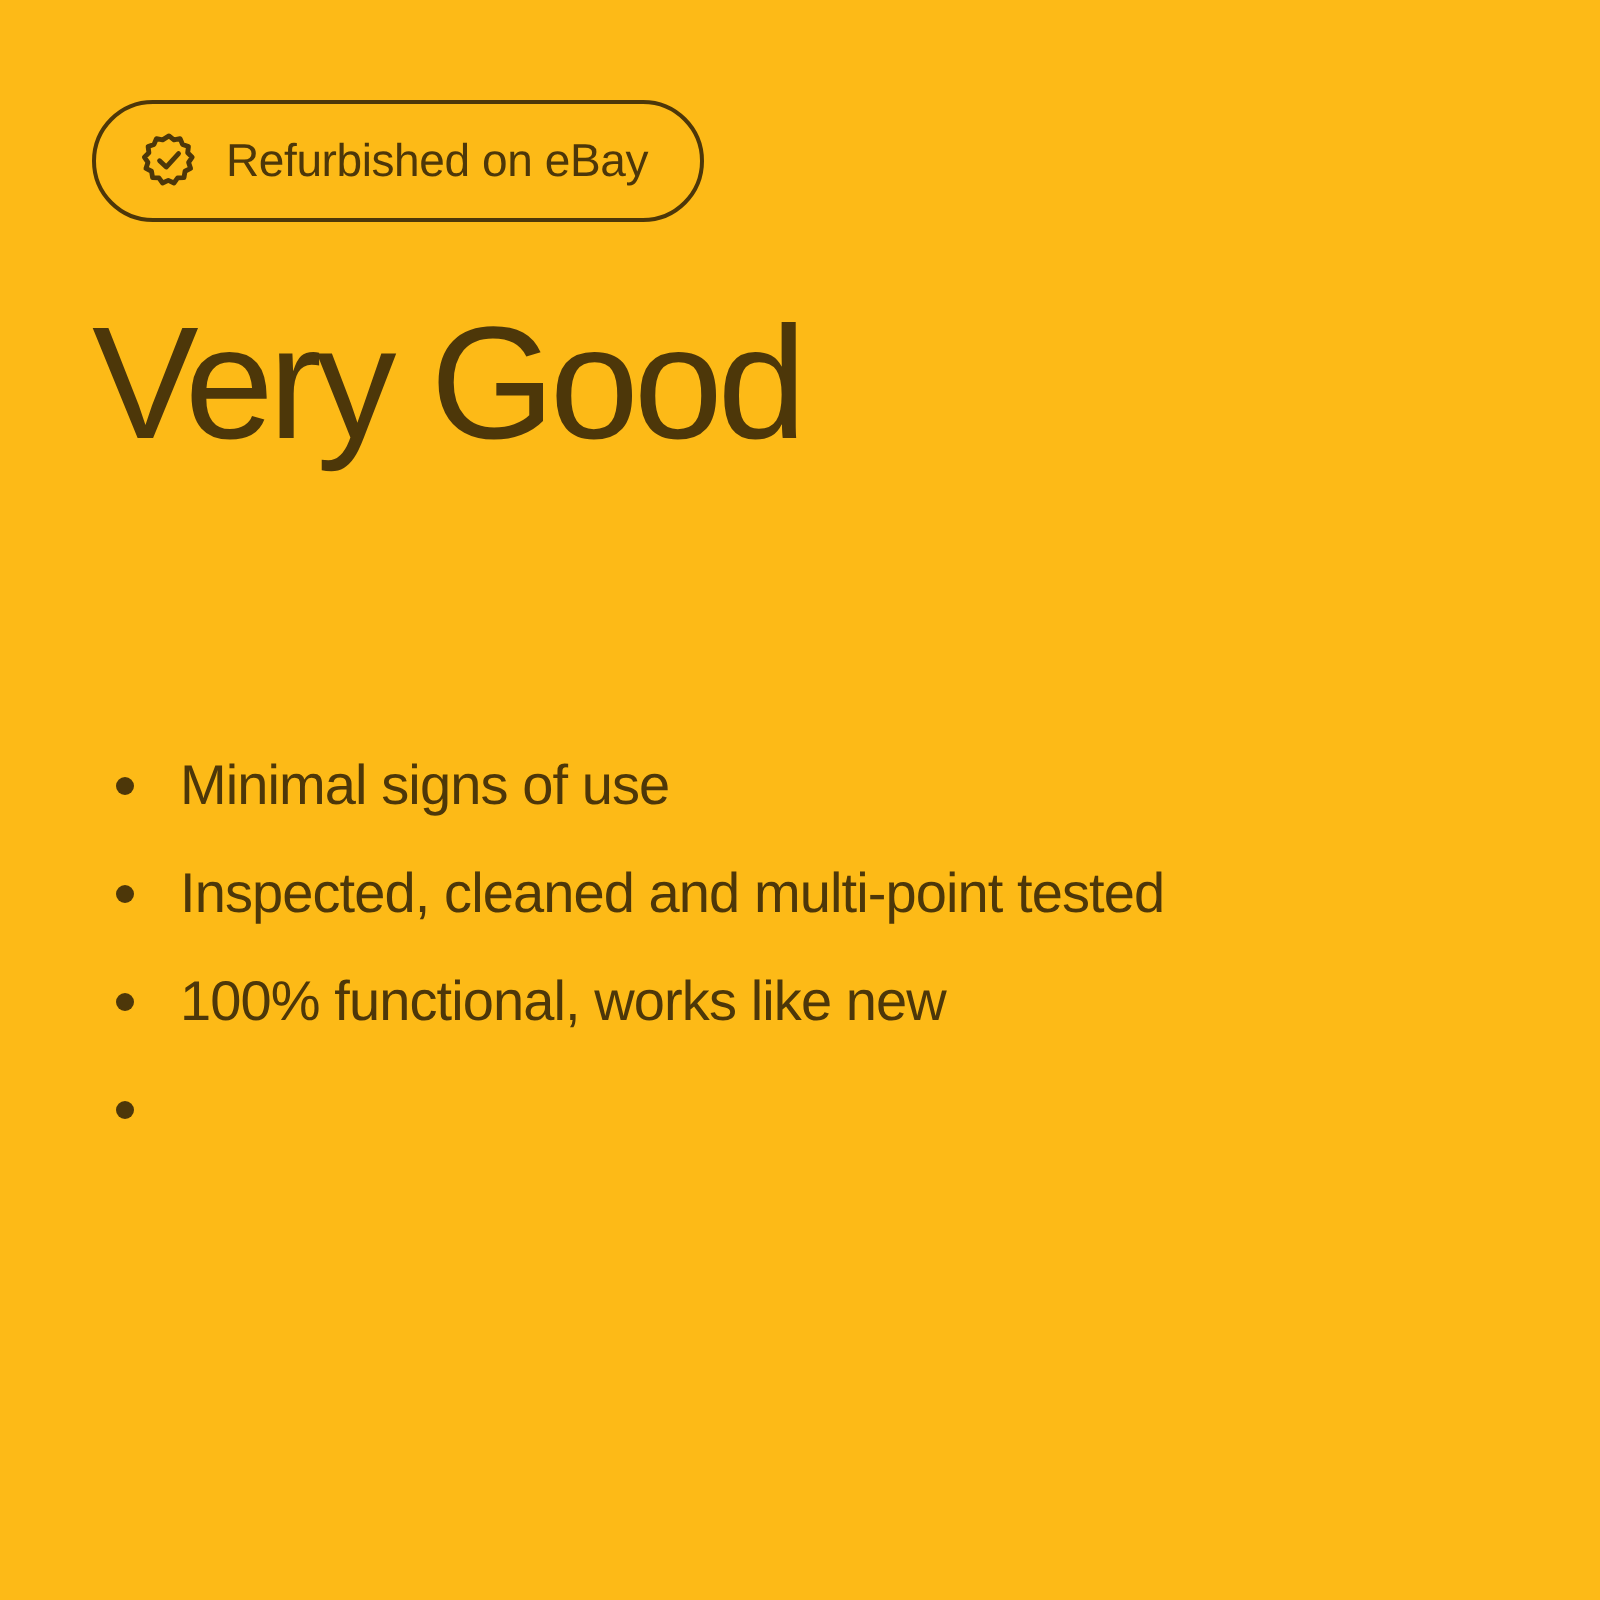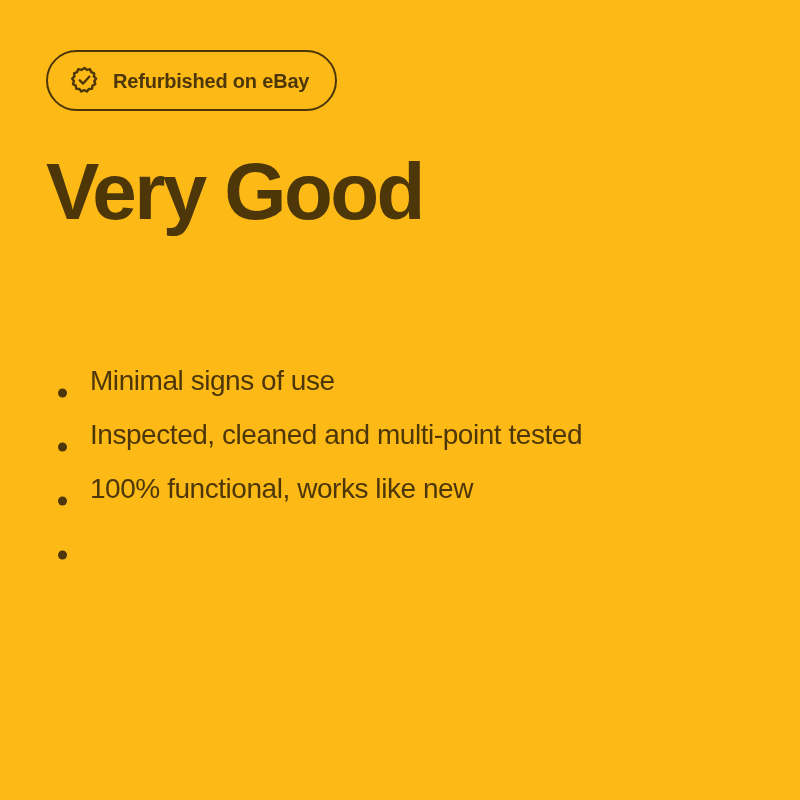--- a/index.html
+++ b/index.html
@@ -42,36 +42,36 @@
     width: 29px;
     height: 29px;
     flex: 0 0 29px;
     display: block;
     color: #4D3709;
   }
 
   .badge-icon svg { display: block; width: 29px; height: 29px; }
 
   .badge-label {
-    font-size: 20px;
-    font-weight: 700;
+    font-size: 23px;
+    font-weight: 400;
     letter-spacing: -0.2px;
     color: #4D3709;
     white-space: nowrap;
     line-height: 1;
   }
 
   
   .heading {
     position: absolute;
     left: 46px;
     top: 152px;
     width: 700px;
     font-size: 80px;
-    font-weight: 700;
+    font-weight: 400;
     line-height: 80px;
     letter-spacing: -2.6px;
     color: #4D3709;
   }
 
   .heading .hl { display: block; }
 
   
   .bullet-list {
     position: absolute;
@@ -79,21 +79,21 @@
     top: 366px;
     width: 720px;
     list-style: none;
   }
 
   .bullet-item {
     position: relative;
     height: 54px;
     padding-left: 44px;
     display: flex;
-    align-items: flex-start;
+    align-items: center;
   }
 
   .bullet-dot {
     position: absolute;
     left: 12px;
     top: 50%;
     transform: translateY(-50%);
     width: 9px;
     height: 9px;
     border-radius: 50%;

